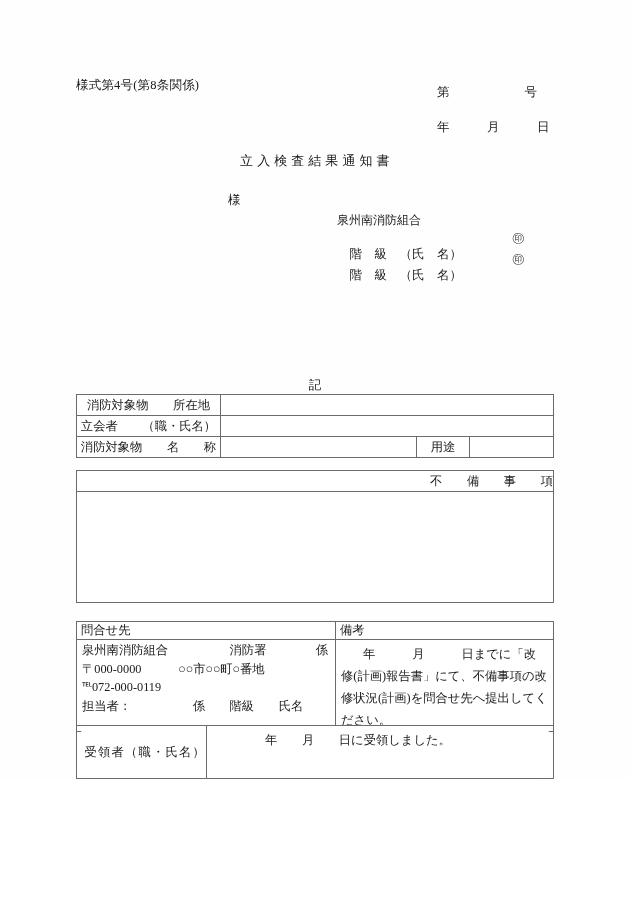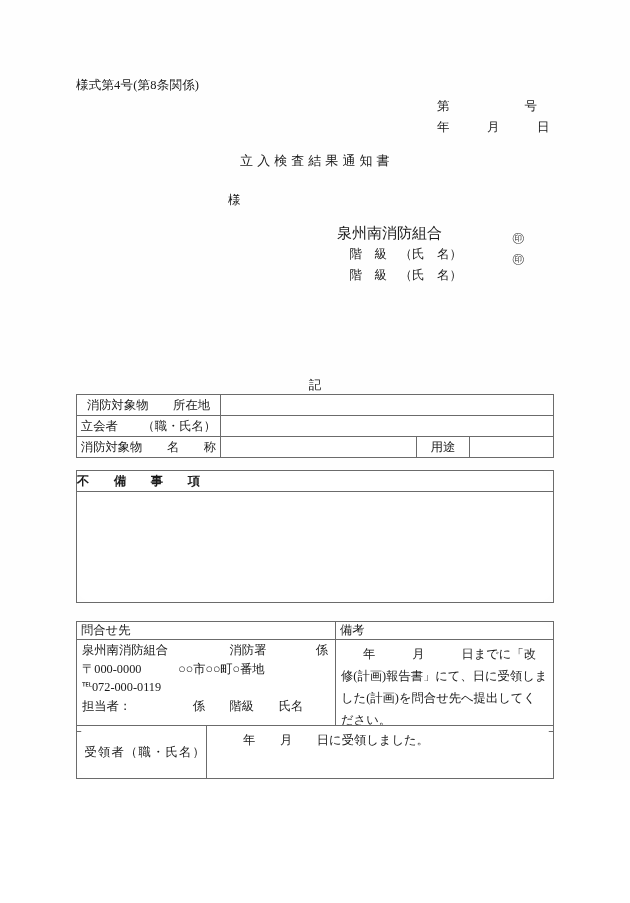--- a/index.html
+++ b/index.html
@@ -26,21 +26,21 @@
   .abs { position: absolute; }
 
   
   #form-no {
     left: 76px; top: 77px;
     font-size: 12.5px;
     letter-spacing: 0.2px;
     white-space: nowrap;
   }
   #doc-number {
-    left: 437px; top: 98px;
+    left: 437px; top: 84px;
     font-size: 12.5px;
     white-space: pre;
   }
   #doc-date {
     left: 437px; top: 119px;
     font-size: 12.5px;
     white-space: pre;
   }
 
   
@@ -52,22 +52,22 @@
     letter-spacing: 0.4px;
     white-space: pre;
   }
 
   
   #addressee {
     left: 228px; top: 192px;
     font-size: 12.5px;
   }
   #issuer-org {
-    left: 337px; top: 224px;
-    font-size: 15px;
+    left: 337px; top: 212px;
+    font-size: 12px;
     white-space: pre;
   }
   .issuer-line {
     left: 337px;
     font-size: 12.5px;
     white-space: pre;
   }
   #issuer-line-1 { top: 231px; }
   #issuer-line-2 { top: 252px; }
   .seal {
@@ -124,23 +124,22 @@
   #subject-table .c-use-label { width: 52px; text-align: center; }
   #subject-table .c-use-value { width: 83px; }
 
   
   #deficiency-table {
     left: 76px; top: 470px;
     width: 478px;
   }
   #deficiency-head {
     height: 20px;
-    text-align: left;
-    white-space: pre;
-    font-weight: bold;
+    text-align: right;
+    white-space: pre;
   }
   #deficiency-body { height: 110px; }
 
   
   #contact-table {
     left: 76px; top: 621px;
     width: 478px;
   }
   #contact-table td { vertical-align: top; }
   #contact-table .head-cell {
@@ -169,21 +168,21 @@
   }
   #receipt-table td { height: 46px; }
   #receipt-table .r-label {
     width: 129px;
     text-align: right;
     letter-spacing: 1.2px;
     white-space: pre;
   }
   #receipt-table .r-value {
     vertical-align: top;
-    padding: 6px 0 0 36px;
+    padding: 6px 0 0 58px;
     white-space: pre;
   }
 </style>
 </head>
 <body>
 
 <div class="page">
 
   <div class="abs" id="form-no">様式第4号(第8条関係)</div>
   <div class="abs" id="doc-number">第　　　　　　号</div>
@@ -240,21 +239,21 @@
     <tbody>
       <tr>
         <td class="head-cell col-left">問合せ先</td>
         <td class="head-cell">備考</td>
       </tr>
       <tr>
         <td class="body-cell-left">泉州南消防組合　　　　　消防署　　　　係
 〒000-0000　　　○○市○○町○番地
 ℡072-000-0119
 担当者：　　　　　係　　階級　　氏名</td>
-        <td class="body-cell-right"><span class="rm-indent"></span><span>年　　　月　　　日までに「改修(計画)報告書」にて、日に受領しました(計画)を問合せ先へ提出してください。</span></td>
+        <td class="body-cell-right"><span class="rm-indent"></span><span>年　　　月　　　日までに「改修(計画)報告書」にて、不備事項の改修状況(計画)を問合せ先へ提出してください。</span></td>
       </tr>
     </tbody>
   </table>
 
   <table id="receipt-table">
     <tbody>
       <tr>
         <td class="r-label">受領者（職・氏名）</td>
         <td class="r-value">年　　月　　日に受領しました。</td>
       </tr>

